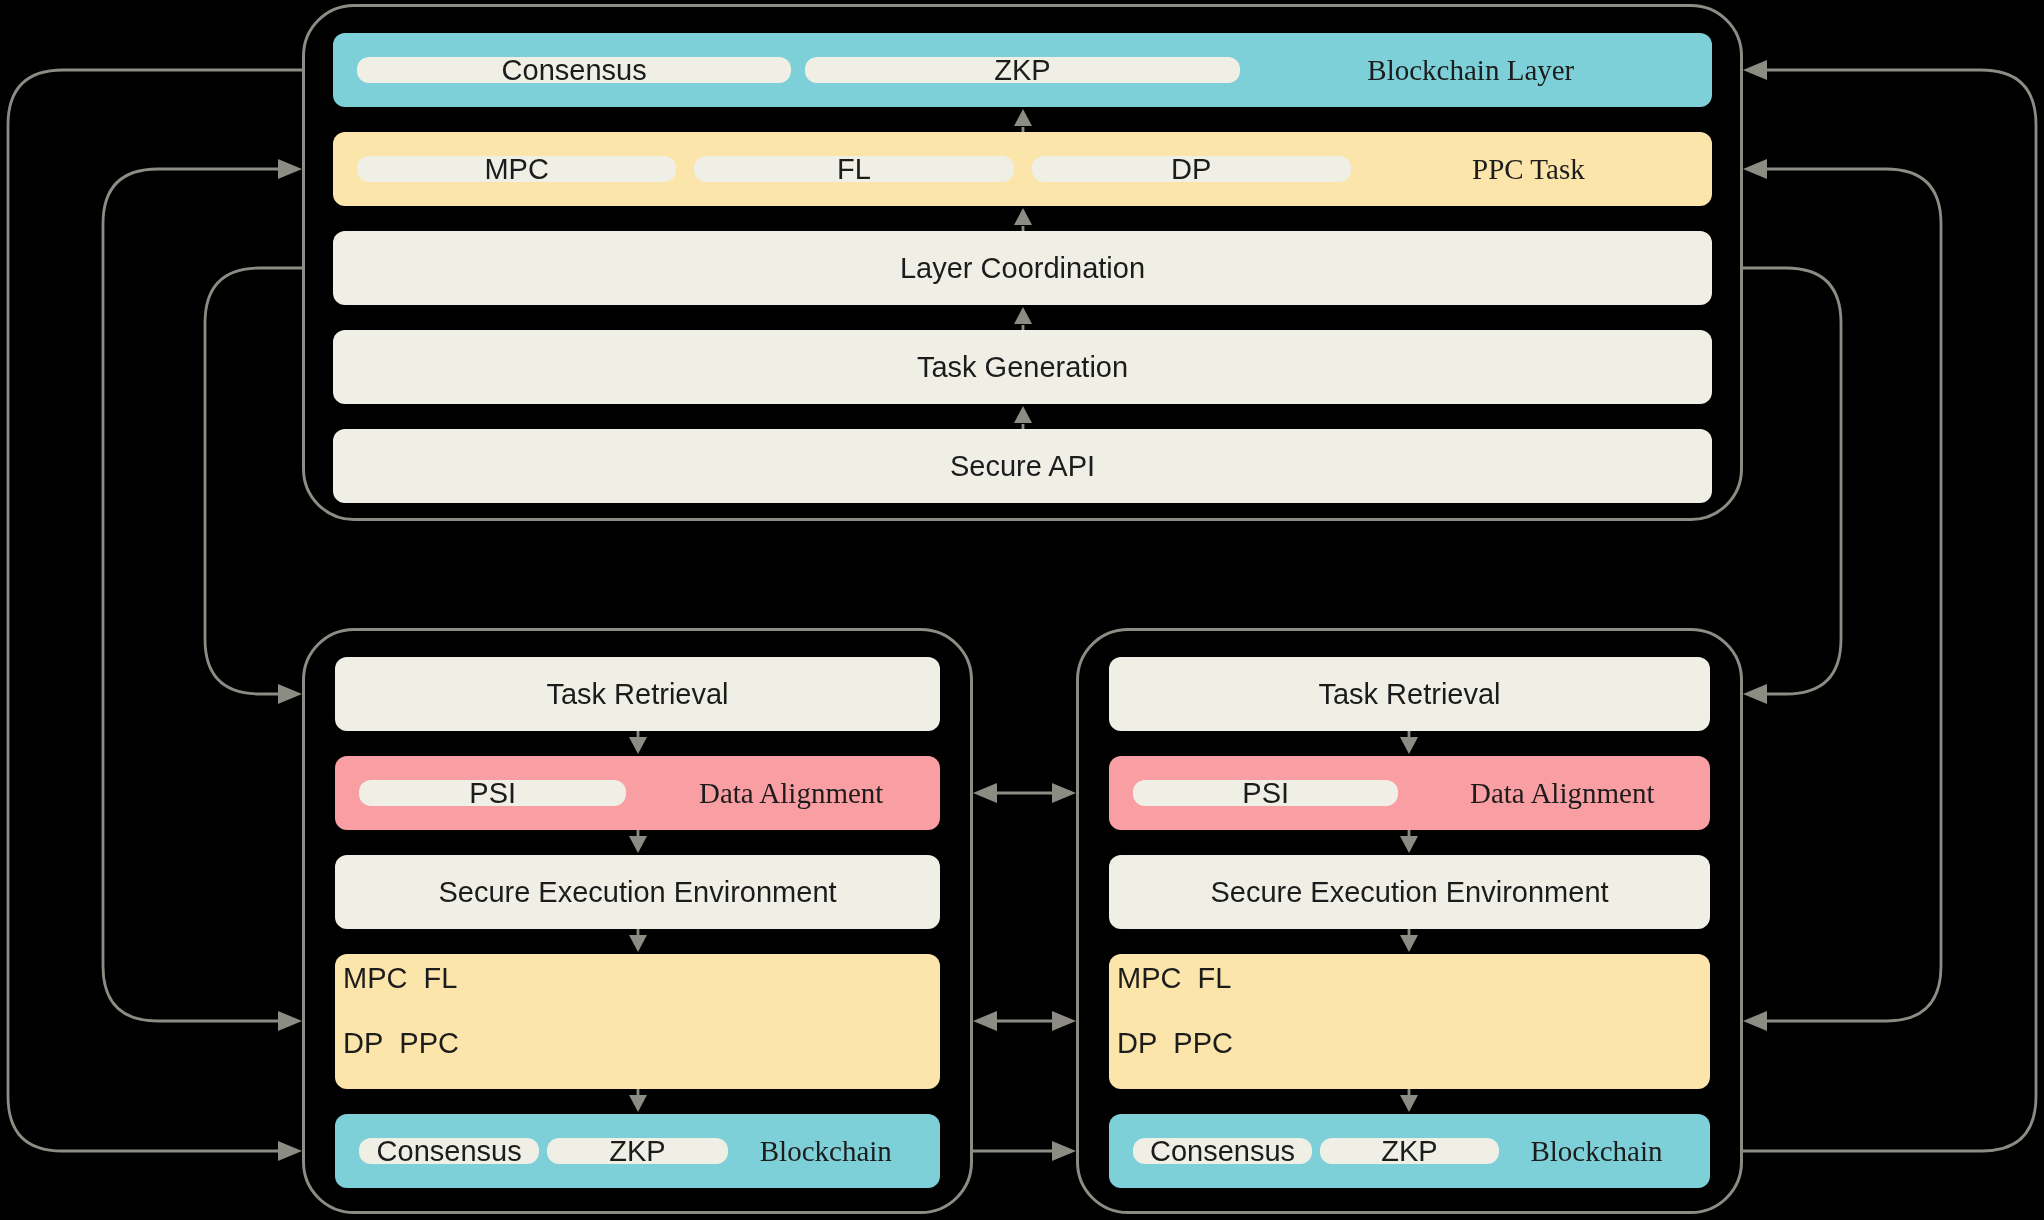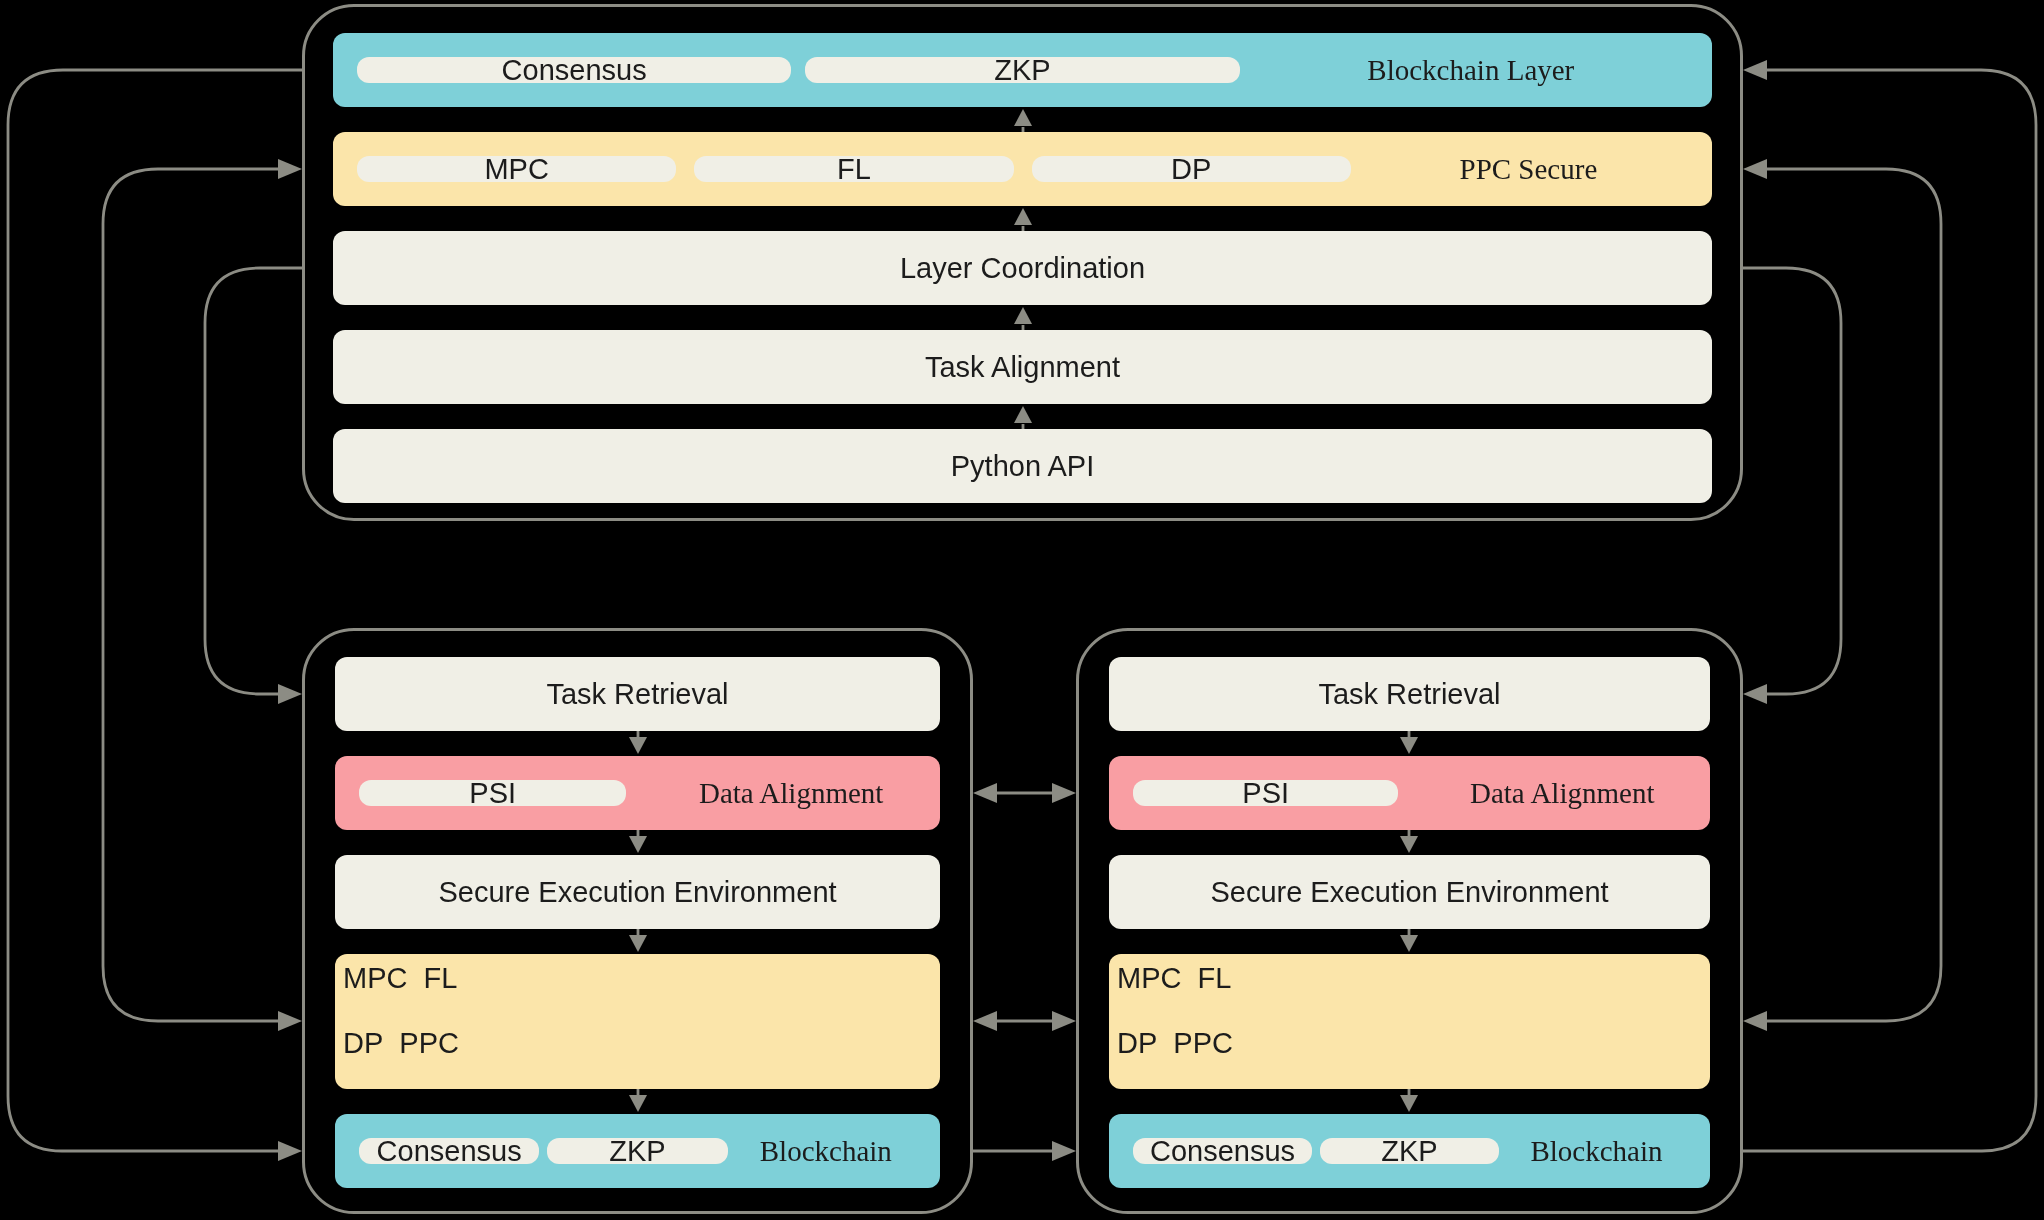--- a/index.html
+++ b/index.html
@@ -45,25 +45,25 @@
   <section class="node" id="coordinator">
     <div class="row band teal gap14">
       <div class="module">Consensus</div>
       <div class="module">ZKP</div>
       <div class="band-label">Blockchain Layer</div>
     </div>
     <div class="row band yellow gap18">
       <div class="module">MPC</div>
       <div class="module">FL</div>
       <div class="module">DP</div>
-      <div class="band-label">PPC Secure</div>
+      <div class="band-label">PPC Task</div>
     </div>
     <div class="row plain">Layer Coordination</div>
-    <div class="row plain">Task Alignment</div>
-    <div class="row plain">Python API</div>
+    <div class="row plain">Task Generation</div>
+    <div class="row plain">Secure API</div>
   </section>
 
   <section class="node" id="participant-left">
     <div class="row plain">Task Retrieval</div>
     <div class="row band pink">
       <div class="module module-psi">PSI</div>
       <div class="band-label">Data Alignment</div>
     </div>
     <div class="row plain">Secure Execution Environment</div>
     <div class="ppc-block">

